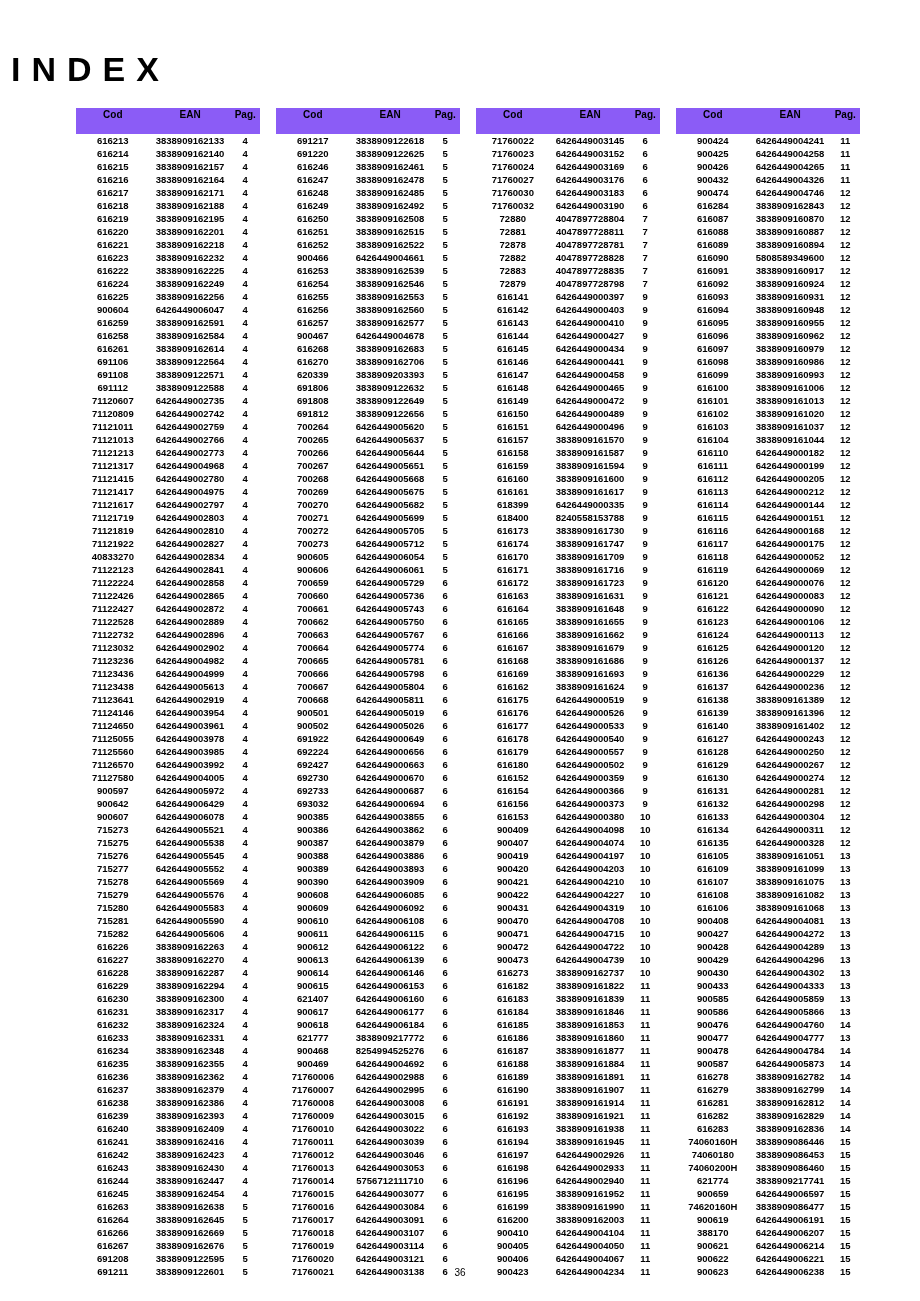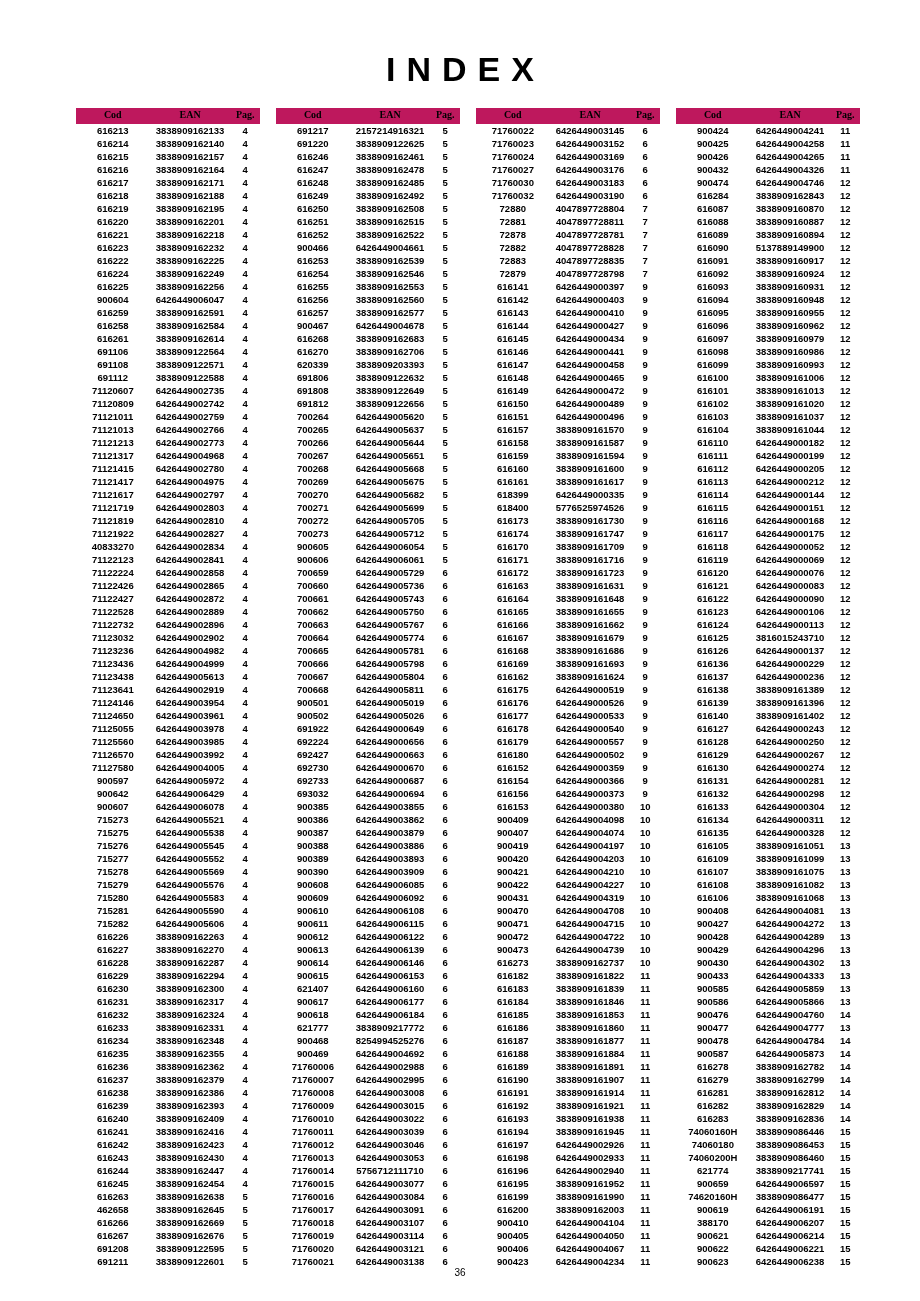--- a/index.html
+++ b/index.html
@@ -7,42 +7,41 @@
     width: 920px; height: 1301px;
     background: #ffffff;
     color: #000000;
     font-family: "Liberation Sans", sans-serif;
     position: relative;
     overflow: hidden;
   }
   .title {
     margin: 0;
     padding-top: 52px;
-    text-align: center;
+    text-align: left;
     font-size: 34px;
     font-weight: bold;
     letter-spacing: 11px;
     line-height: 1;
     text-indent: 11px; 
   }
   .table-area {
     margin: 22px 60px 0 76px;
     display: grid;
     grid-template-columns: repeat(4, 1fr);
     column-gap: 16px;
   }
   .group { font-weight: bold; }
   .ghead {
     display: grid;
     grid-template-columns: 40% 44% 16%;
-    background: #be185d;
-    height: 16px;
+    background: #8b5cf6;
+    height: 26px;
     line-height: 14px;
     font-size: 10px;
-    font-family: Liberation Serif, serif;
   }
   .ghead .hc { text-align: center; }
   .grow {
     display: grid;
     grid-template-columns: 40% 44% 16%;
     height: 13px;
     line-height: 13px;
     font-size: 9.5px;
   }
   .grow .cell {
@@ -484,21 +483,21 @@
             <span class="cell">616245</span>
             <span class="cell">3838909162454</span>
             <span class="cell">4</span>
           </div>
           <div class="grow">
             <span class="cell">616263</span>
             <span class="cell">3838909162638</span>
             <span class="cell">5</span>
           </div>
           <div class="grow">
-            <span class="cell">462658</span>
+            <span class="cell">616264</span>
             <span class="cell">3838909162645</span>
             <span class="cell">5</span>
           </div>
           <div class="grow">
             <span class="cell">616266</span>
             <span class="cell">3838909162669</span>
             <span class="cell">5</span>
           </div>
           <div class="grow">
             <span class="cell">616267</span>
@@ -520,21 +519,21 @@
 
     <section class="group">
       <header class="ghead">
         <span class="hc">Cod</span>
         <span class="hc">EAN</span>
         <span class="hc">Pag.</span>
       </header>
       <div class="grows">
           <div class="grow">
             <span class="cell">691217</span>
-            <span class="cell">2157214916321</span>
+            <span class="cell">3838909122618</span>
             <span class="cell">5</span>
           </div>
           <div class="grow">
             <span class="cell">691220</span>
             <span class="cell">3838909122625</span>
             <span class="cell">5</span>
           </div>
           <div class="grow">
             <span class="cell">616246</span>
             <span class="cell">3838909162461</span>
@@ -1115,21 +1114,21 @@
             <span class="cell">3838909161617</span>
             <span class="cell">9</span>
           </div>
           <div class="grow">
             <span class="cell">618399</span>
             <span class="cell">6426449000335</span>
             <span class="cell">9</span>
           </div>
           <div class="grow">
             <span class="cell">618400</span>
-            <span class="cell">5776525974526</span>
+            <span class="cell">8240558153788</span>
             <span class="cell">9</span>
           </div>
           <div class="grow">
             <span class="cell">616173</span>
             <span class="cell">3838909161730</span>
             <span class="cell">9</span>
           </div>
           <div class="grow">
             <span class="cell">616174</span>
             <span class="cell">3838909161747</span>
@@ -1465,21 +1464,21 @@
             <span class="cell">3838909160887</span>
             <span class="cell">12</span>
           </div>
           <div class="grow">
             <span class="cell">616089</span>
             <span class="cell">3838909160894</span>
             <span class="cell">12</span>
           </div>
           <div class="grow">
             <span class="cell">616090</span>
-            <span class="cell">5137889149900</span>
+            <span class="cell">5808589349600</span>
             <span class="cell">12</span>
           </div>
           <div class="grow">
             <span class="cell">616091</span>
             <span class="cell">3838909160917</span>
             <span class="cell">12</span>
           </div>
           <div class="grow">
             <span class="cell">616092</span>
             <span class="cell">3838909160924</span>
@@ -1615,21 +1614,21 @@
             <span class="cell">6426449000106</span>
             <span class="cell">12</span>
           </div>
           <div class="grow">
             <span class="cell">616124</span>
             <span class="cell">6426449000113</span>
             <span class="cell">12</span>
           </div>
           <div class="grow">
             <span class="cell">616125</span>
-            <span class="cell">3816015243710</span>
+            <span class="cell">6426449000120</span>
             <span class="cell">12</span>
           </div>
           <div class="grow">
             <span class="cell">616126</span>
             <span class="cell">6426449000137</span>
             <span class="cell">12</span>
           </div>
           <div class="grow">
             <span class="cell">616136</span>
             <span class="cell">6426449000229</span>

